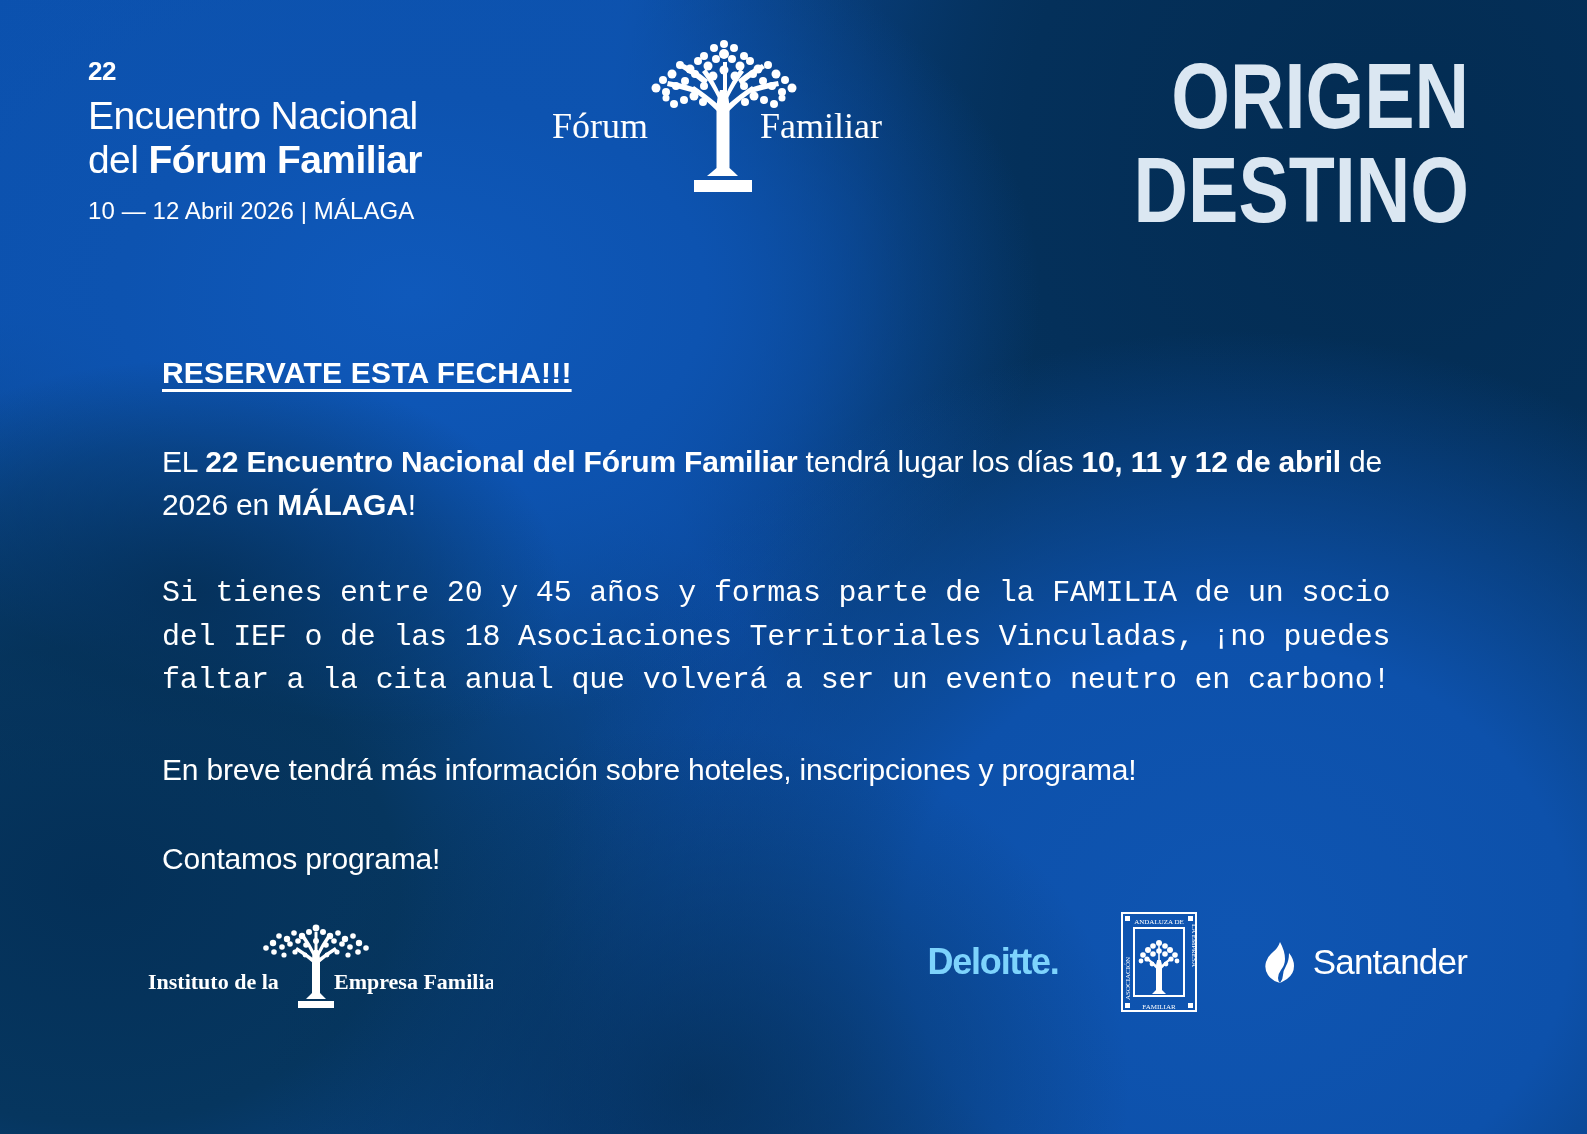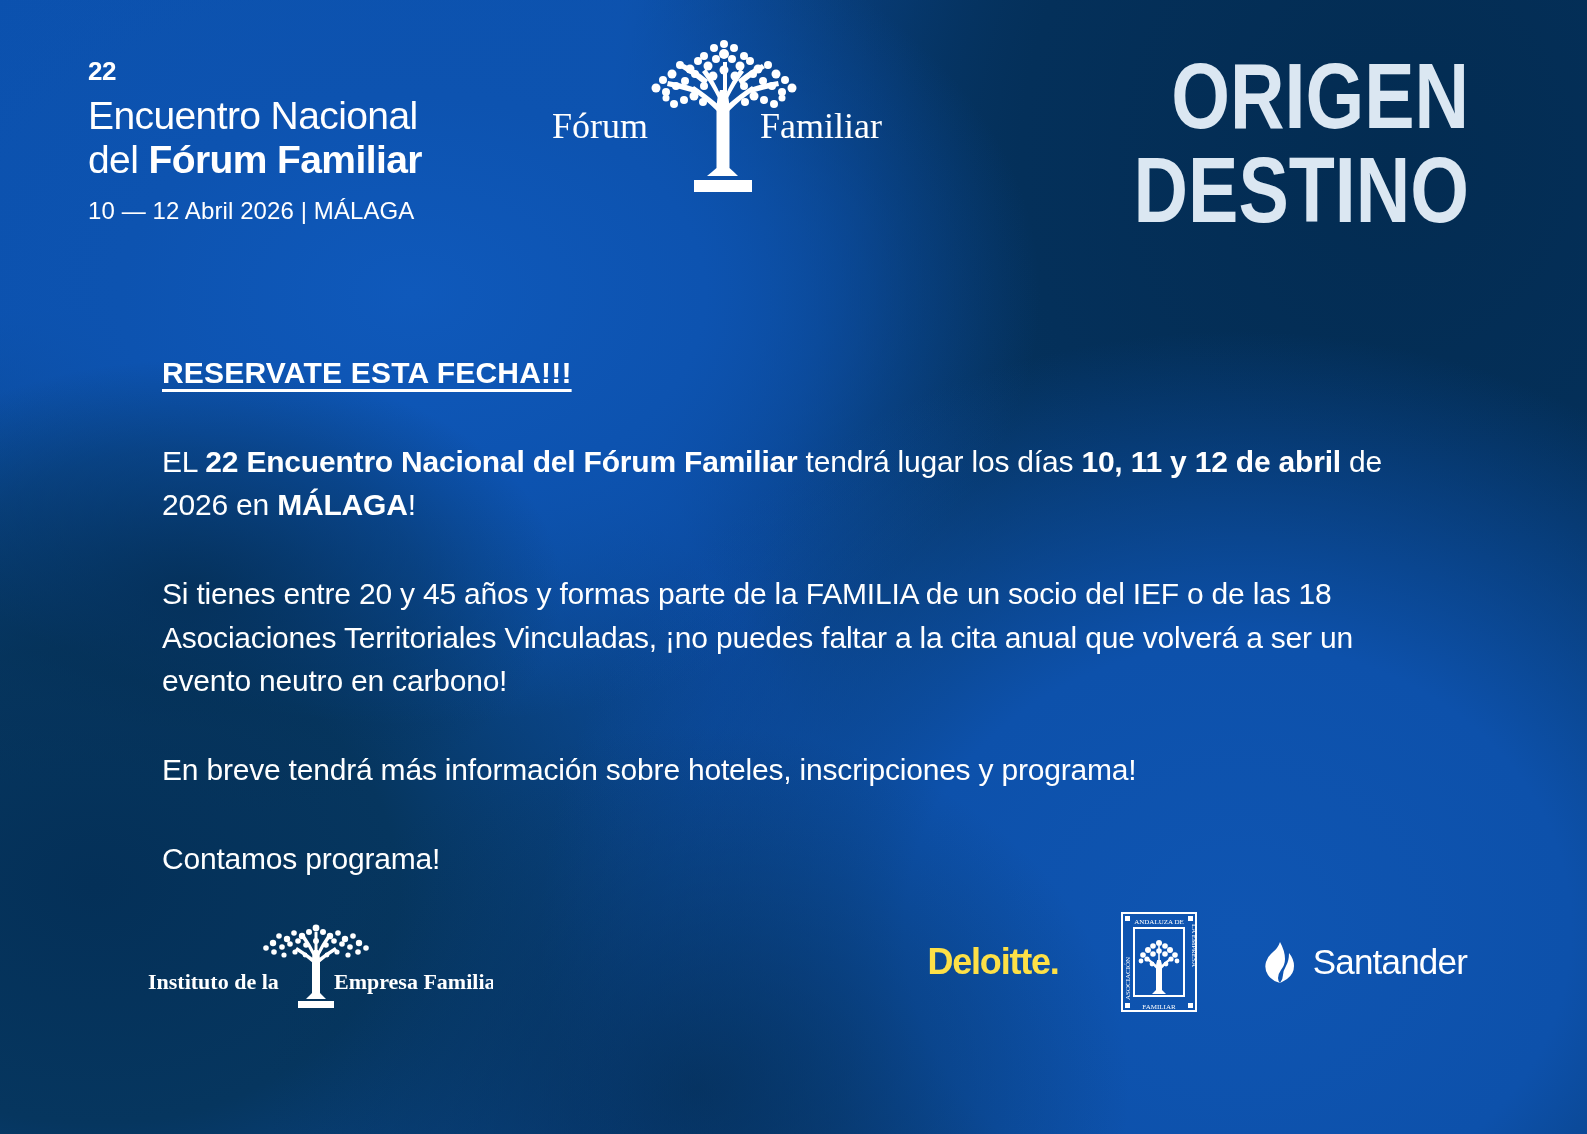--- a/index.html
+++ b/index.html
@@ -149,21 +149,21 @@
   }
   .para {
     font-size: 30px;
     font-weight: 400;
     line-height: 1.44;
     letter-spacing: -0.2px;
     margin: 0 0 46px 0;
   }
   .para b { font-weight: 700; }
   .para.p-intro { width: 1255px; }
-  .para.p-who   { width: 1255px; }
+  .para.p-who   { width: 1255px; font-family: Liberation Mono, monospace; }
   .para.p-info  { margin-bottom: 46px; }
   .para.p-close { margin-bottom: 0; }
 
   
   .footer { position: absolute; left: 0; right: 0; bottom: 0; height: 230px; }
   .ief-logo {
     position: absolute;
     left: 148px;
     bottom: 120px;
     width: 345px;
@@ -176,21 +176,21 @@
     right: 120px;
     bottom: 122px;
     display: flex;
     align-items: center;
     gap: 62px;
   }
   .deloitte {
     font-size: 36px;
     font-weight: 700;
     letter-spacing: -1.2px;
-    color: #fde047;
+    color: #7dd3fc;
   }
   .aaef { width: 76px; height: 100px; text-align: right; }
   .aaef svg { display: block; width: 100%; height: 100%; }
   .santander { display: flex; align-items: center; gap: 12px; }
   .santander-flame { width: 42px; height: 44px; }
   .santander-flame svg { display: block; width: 100%; height: 100%; }
   .santander-word {
     font-size: 35px;
     font-weight: 400;
     letter-spacing: -0.8px;

